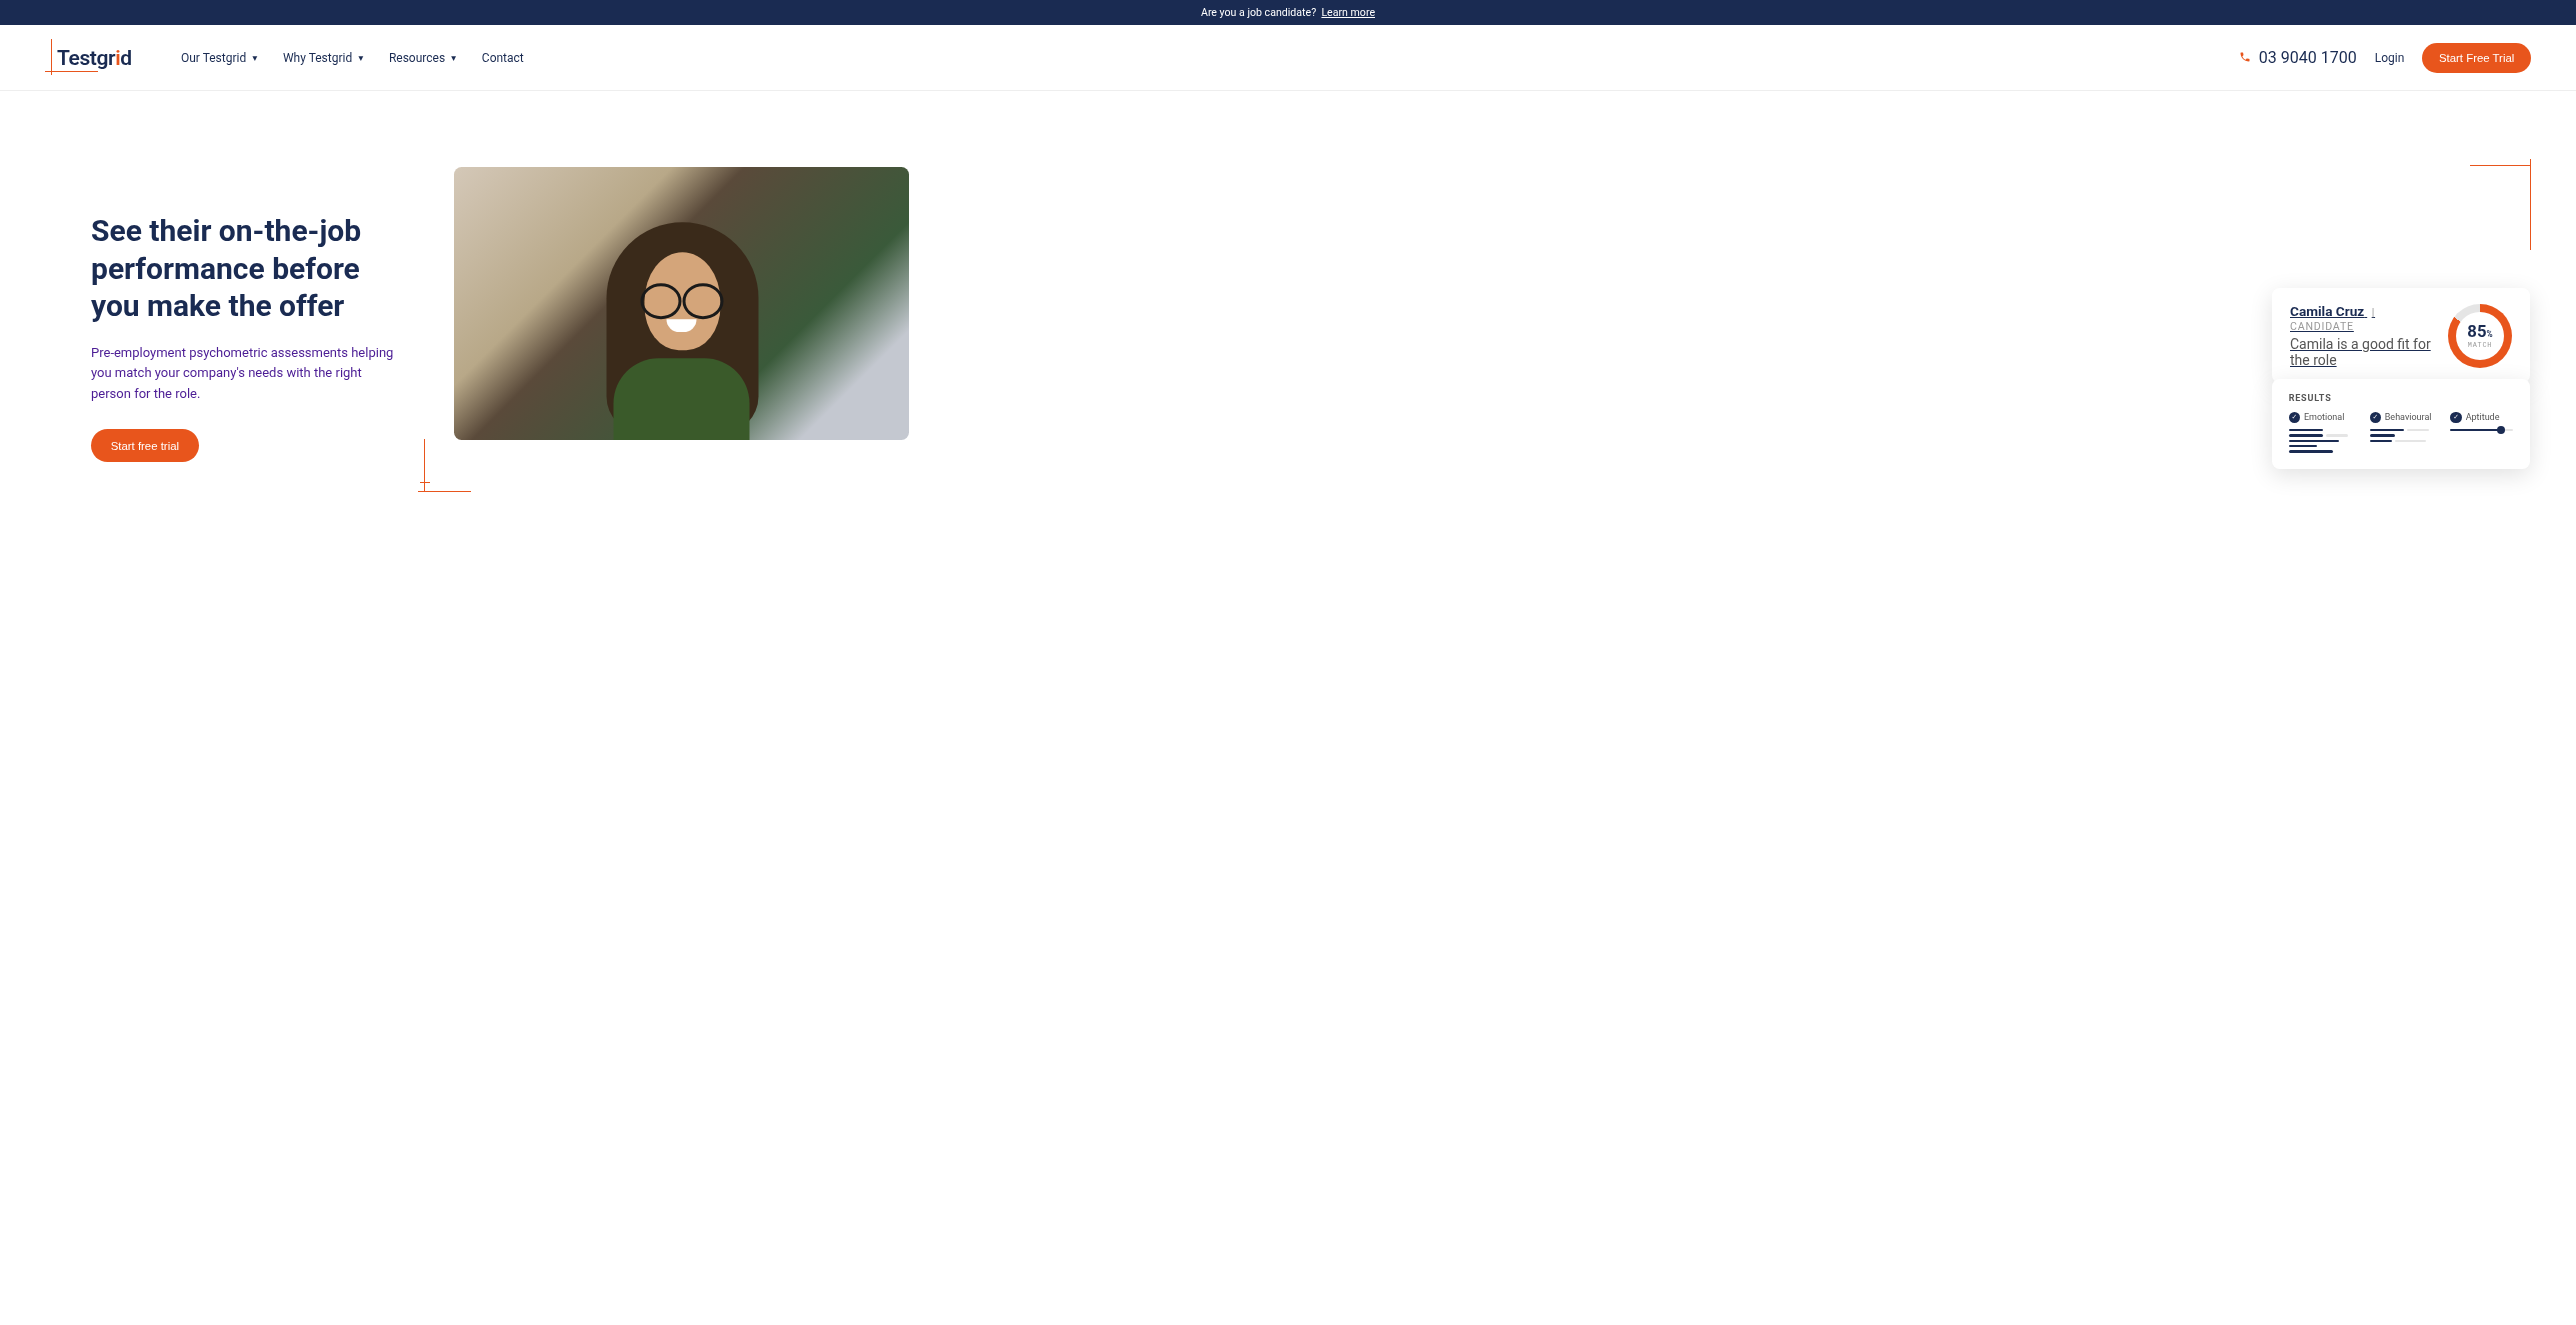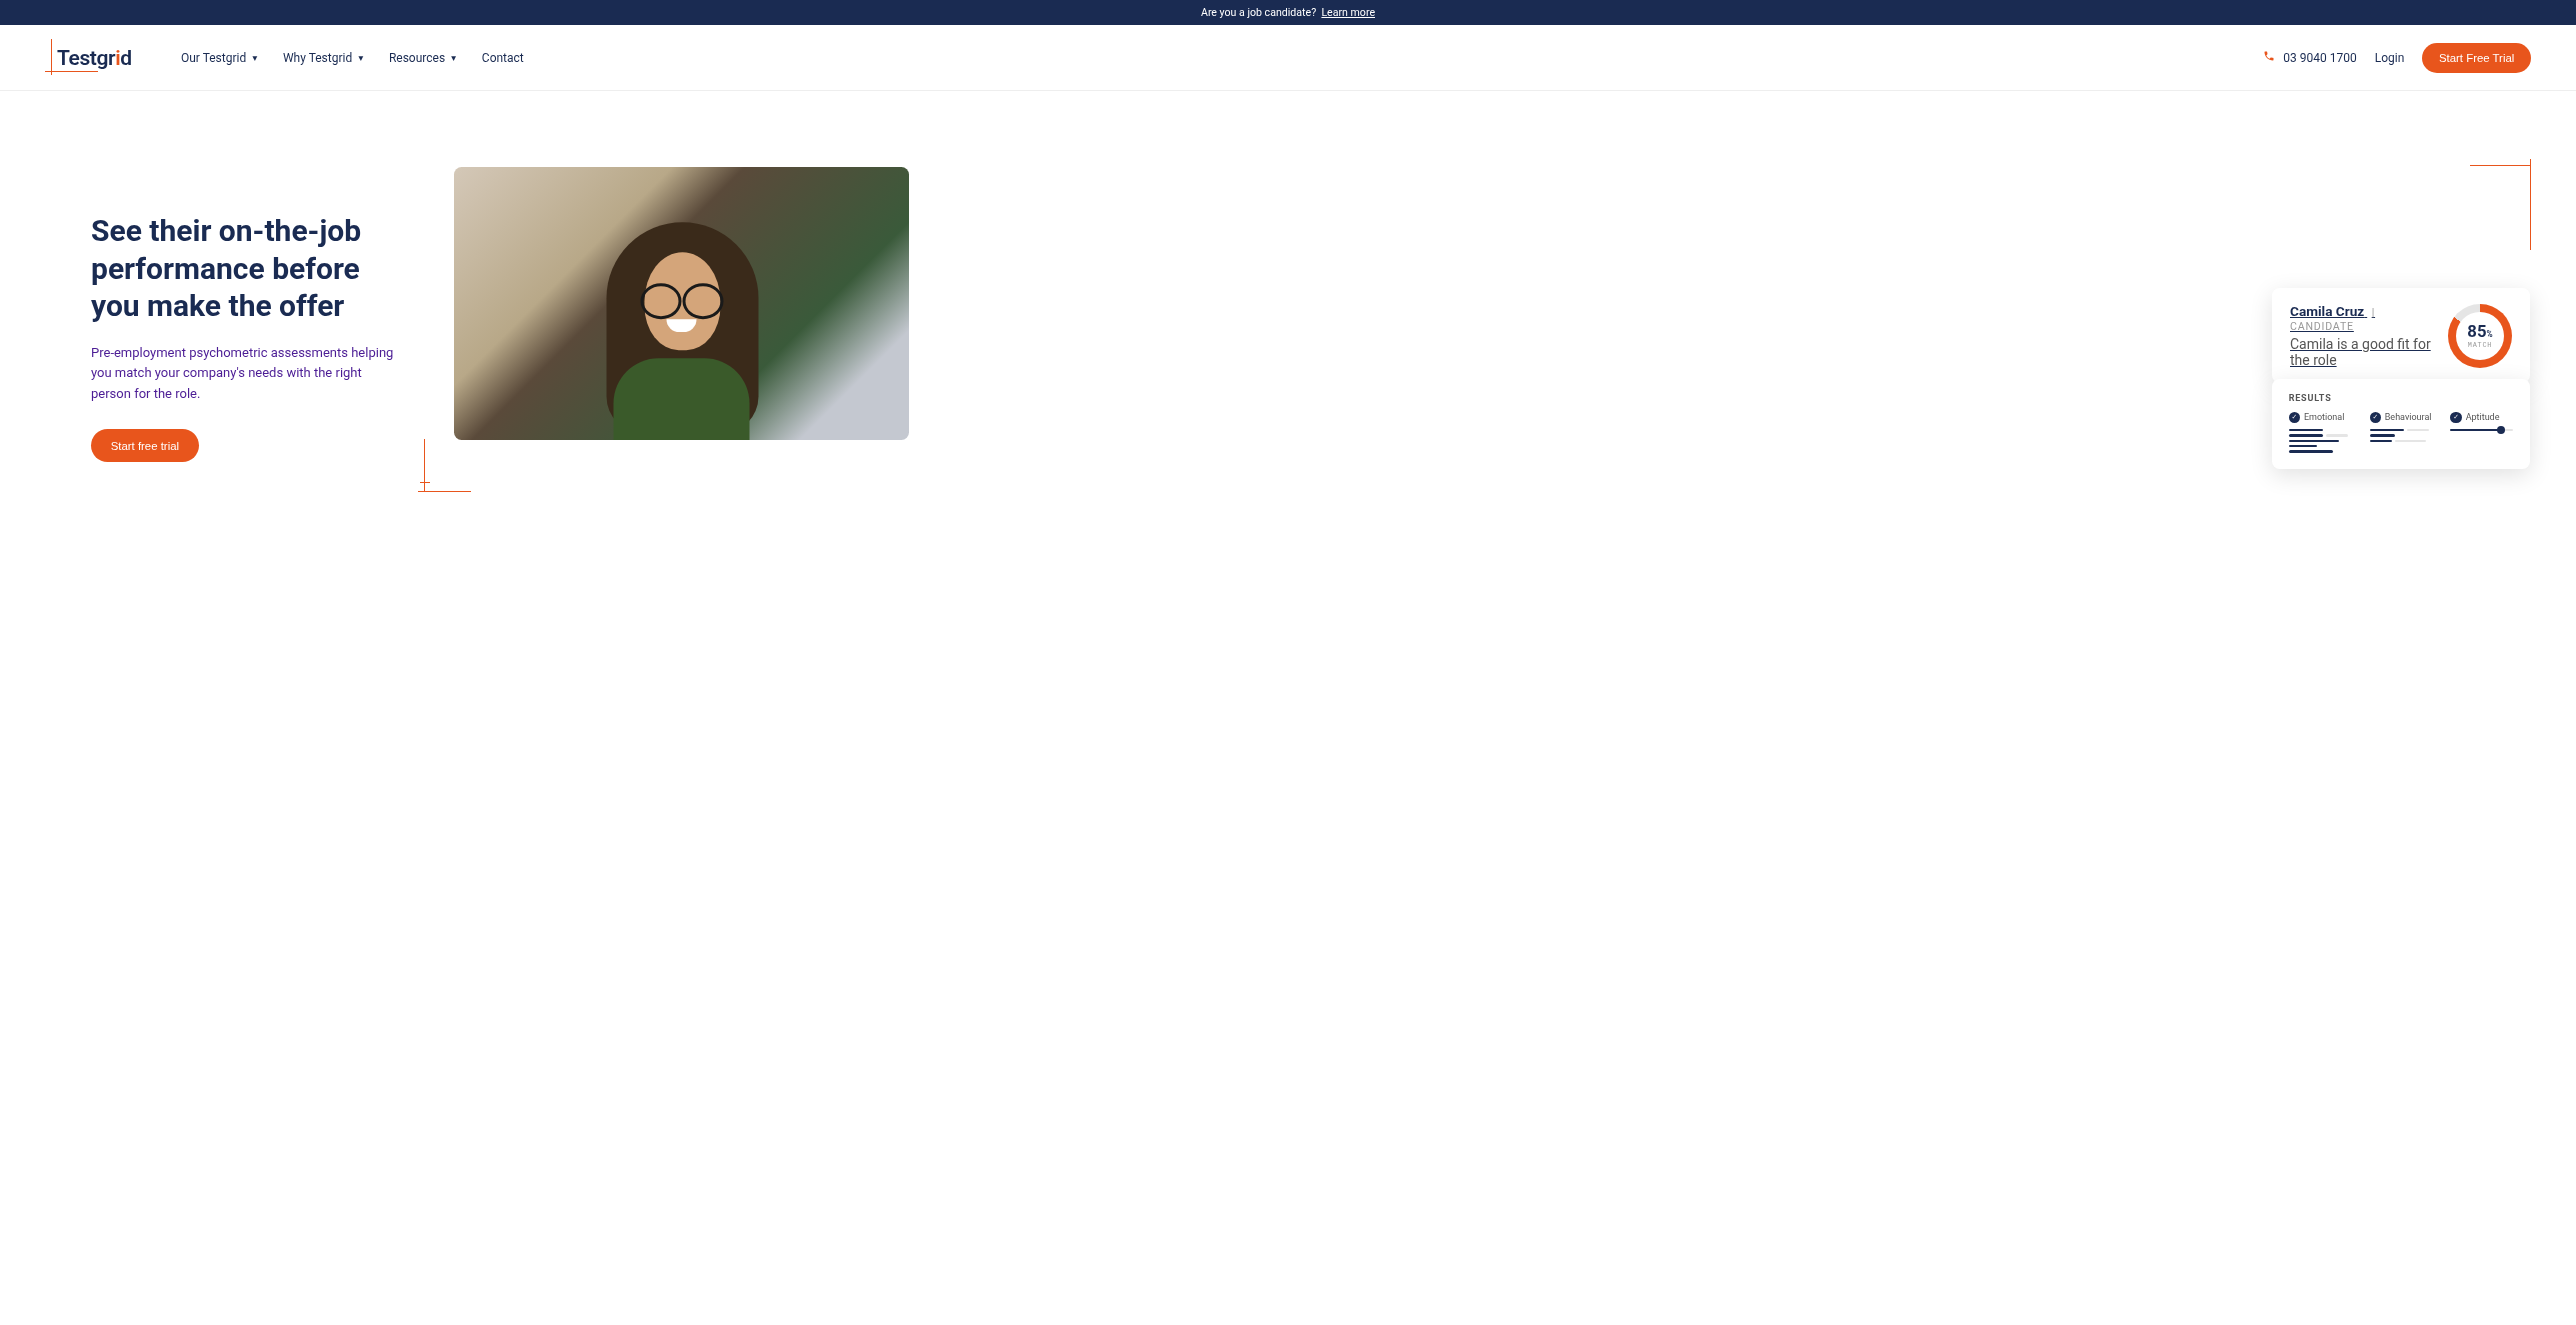--- a/index.html
+++ b/index.html
@@ -52,21 +52,21 @@
       cursor: pointer;
     }
     .chev { font-size: 8.3px; }
 
     .header-right {
       margin-left: auto;
       display: flex;
       align-items: center;
       gap: 18px;
     }
-    .phone { display: flex; align-items: center; gap: 8px; font-size: 12px; }
+    .phone { display: flex; align-items: center; gap: 8px; font-size: 16px; }
     .phone-icon { color: #e8551c; }
     .login { font-size: 12px; cursor: pointer; }
     .cta-btn {
       background: #e8551c;
       color: #fff;
       border: none;
       padding: 9px 16.7px;
       border-radius: 18px;
       font-size: 11.4px;
       font-weight: 500;

